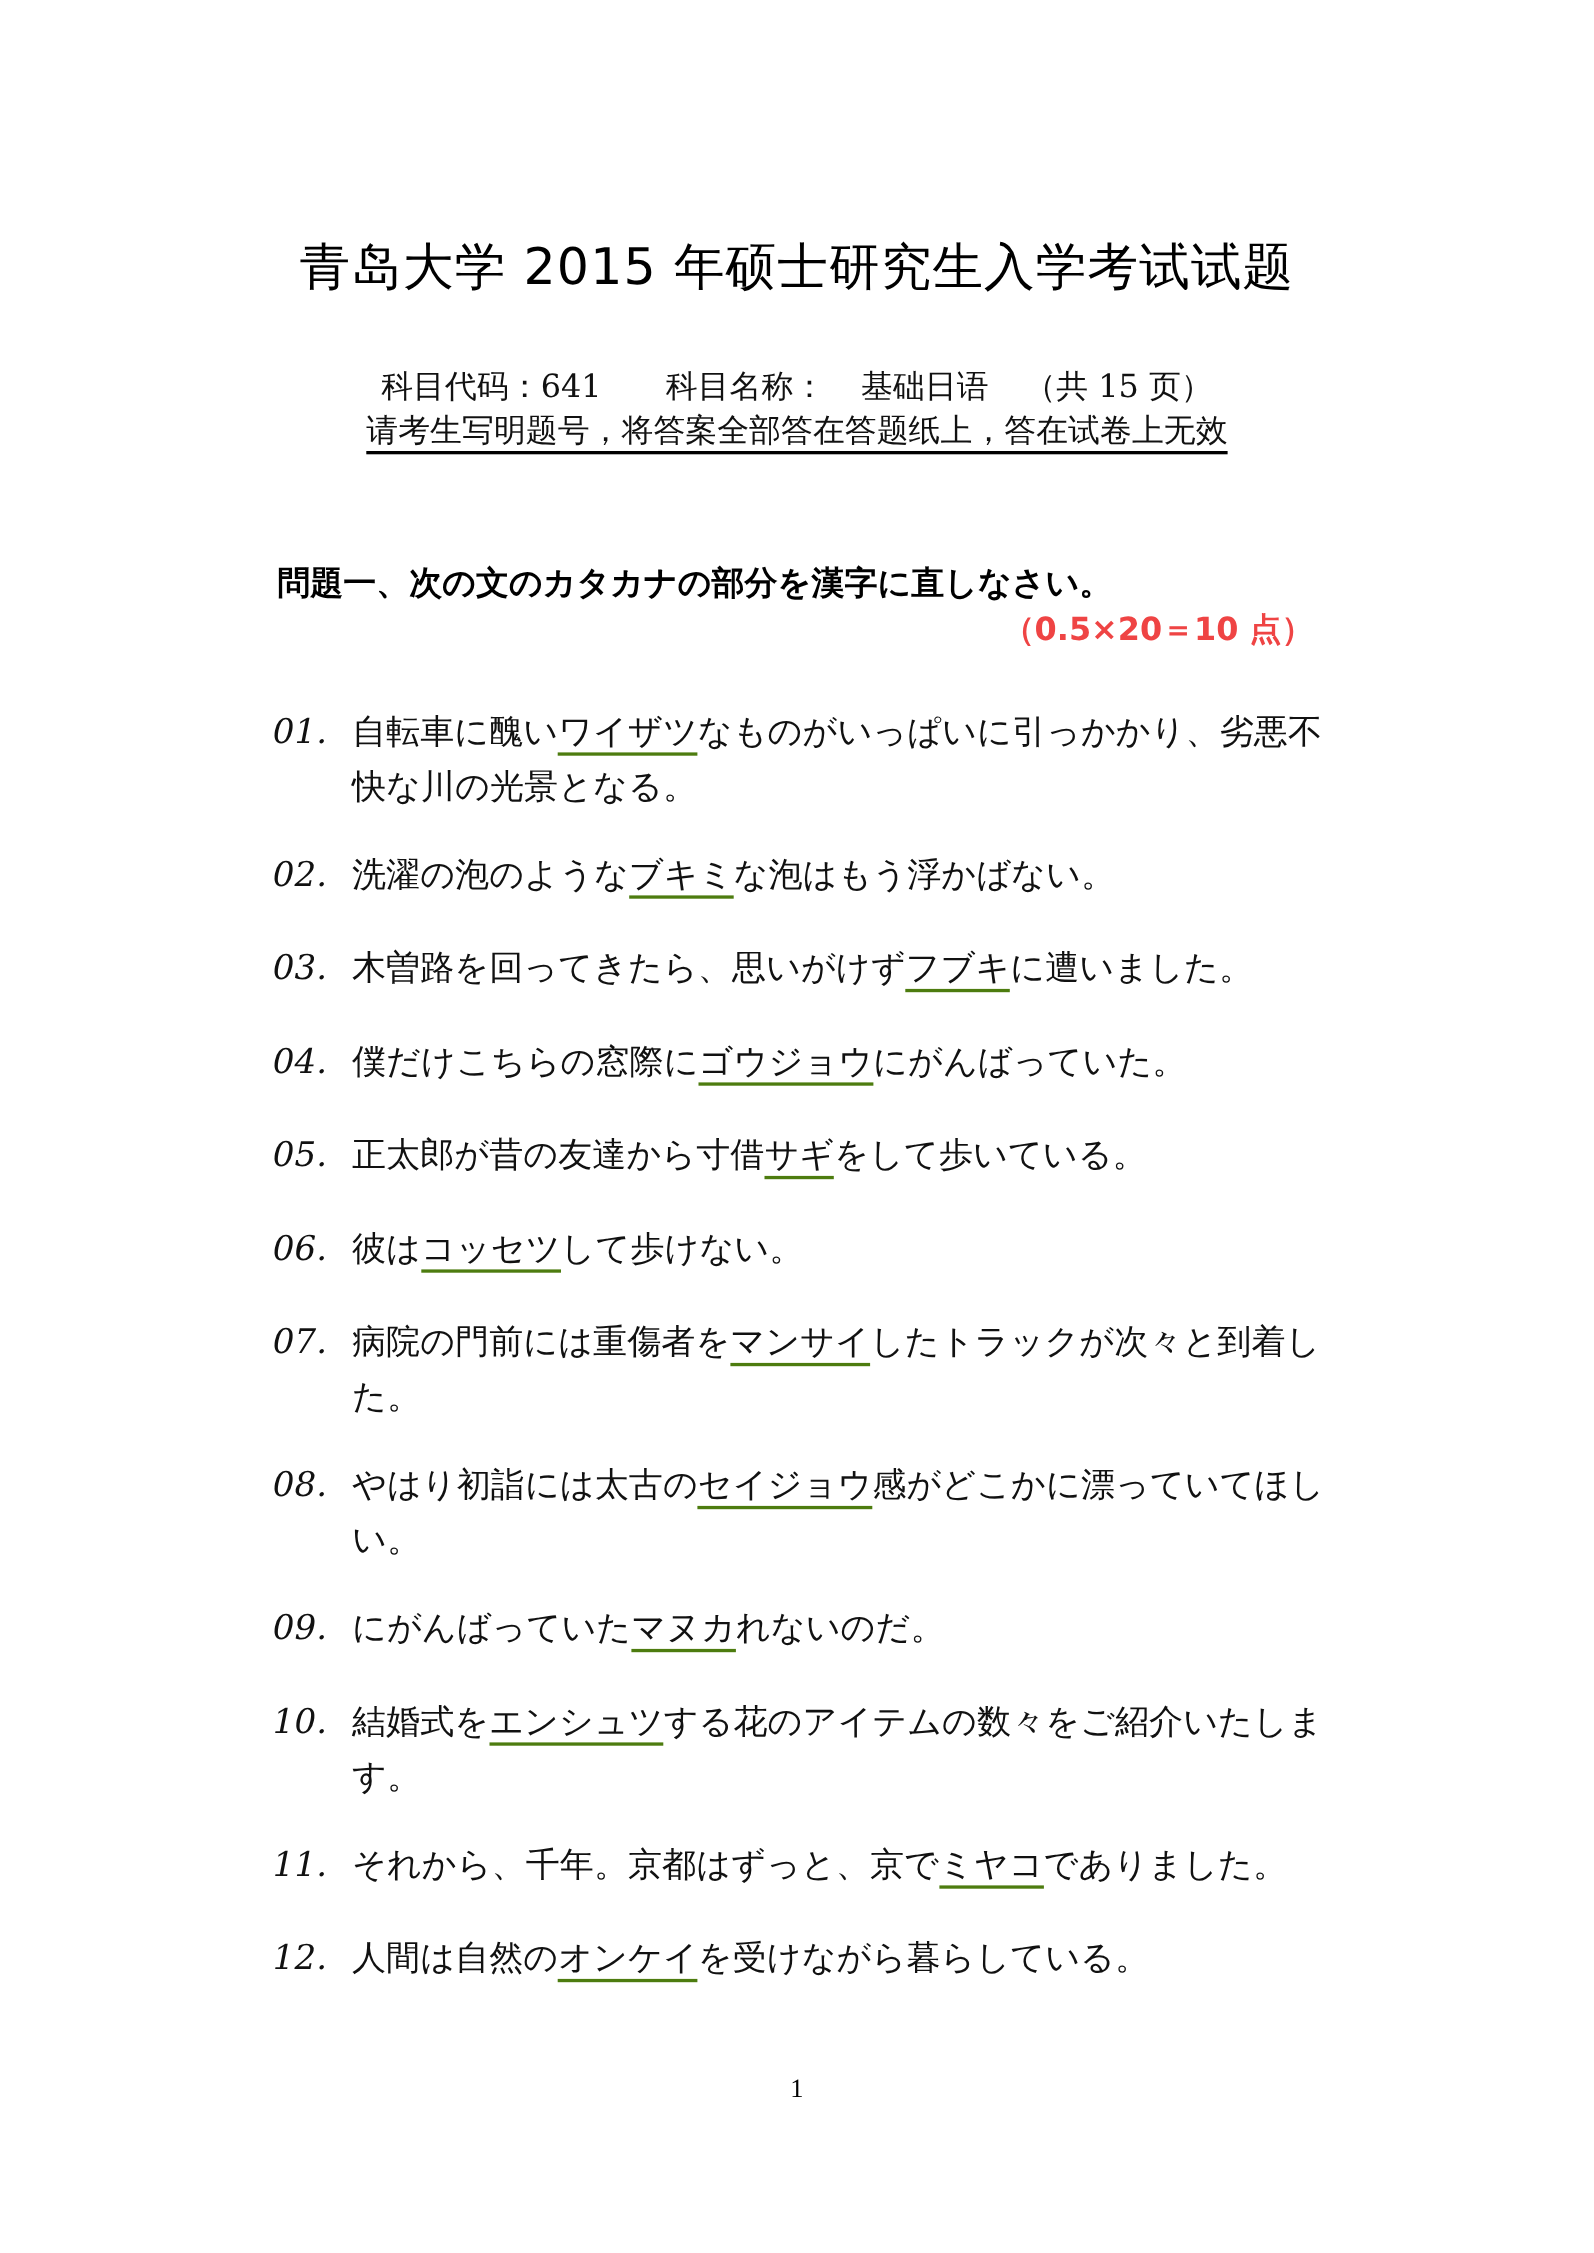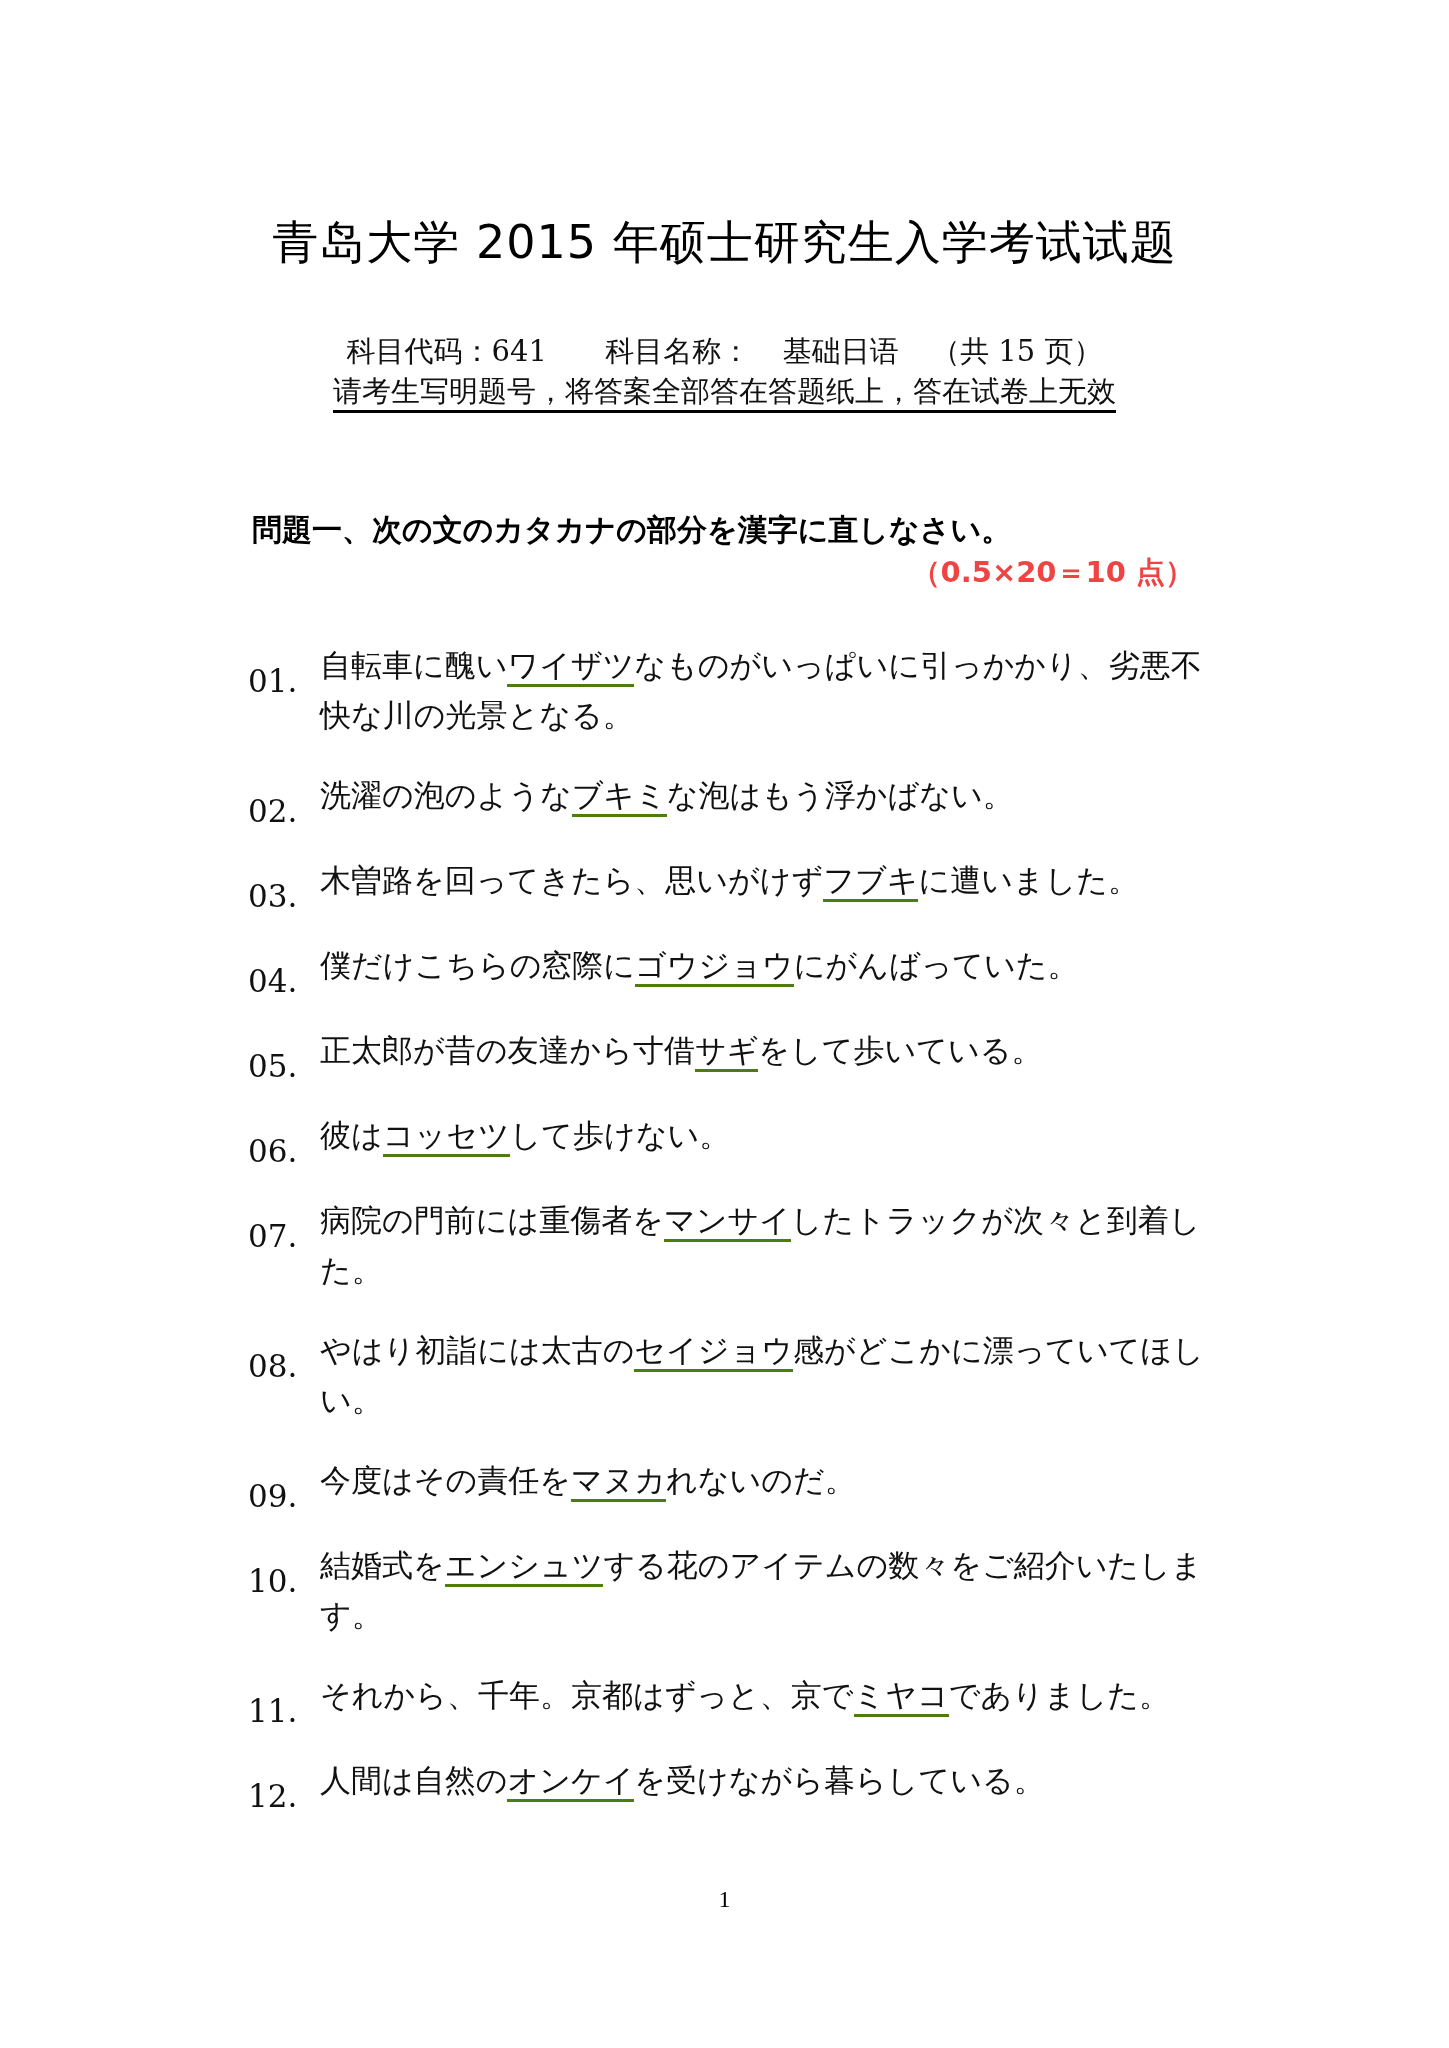--- a/index.html
+++ b/index.html
@@ -81,22 +81,23 @@
       position: absolute;
       left: 0;
       width: 960px;
       font-size: 31px;
       line-height: 50px;
       color: #111;
     }
     .q .num {
       position: absolute;
       left: 0;
-      top: 16px;
+      top: 0;
       width: 70px;
+      font-style: italic;
     }
     .q .body {
       margin-left: 72px;
       display: block;
     }
     .q .u {
       border-bottom: 3px solid #4d7c0f;
       padding-bottom: 1px;
     }
     .page-number {
@@ -170,21 +171,21 @@
       <span class="body"><span>病院の門前には重傷者を</span><span class="u">マンサイ</span><span>したトラックが次々と到着した。</span></span>
     </div>
 
     <div class="q" style="top:1325px;">
       <span class="num">08.</span>
       <span class="body"><span>やはり初詣には太古の</span><span class="u">セイジョウ</span><span>感がどこかに漂っていてほしい。</span></span>
     </div>
 
     <div class="q" style="top:1455px;">
       <span class="num">09.</span>
-      <span class="body"><span>今度はその責任を</span><span class="u">マヌカ</span><span>れないのだ。</span></span>
+      <span class="body"><span>にがんばっていた</span><span class="u">マヌカ</span><span>れないのだ。</span></span>
     </div>
 
     <div class="q" style="top:1540px;">
       <span class="num">10.</span>
       <span class="body"><span>結婚式を</span><span class="u">エンシュツ</span><span>する花のアイテムの数々をご紹介いたします。</span></span>
     </div>
 
     <div class="q" style="top:1670px;">
       <span class="num">11.</span>
       <span class="body"><span>それから、千年。京都はずっと、京で</span><span class="u">ミヤコ</span><span>でありました。</span></span>

